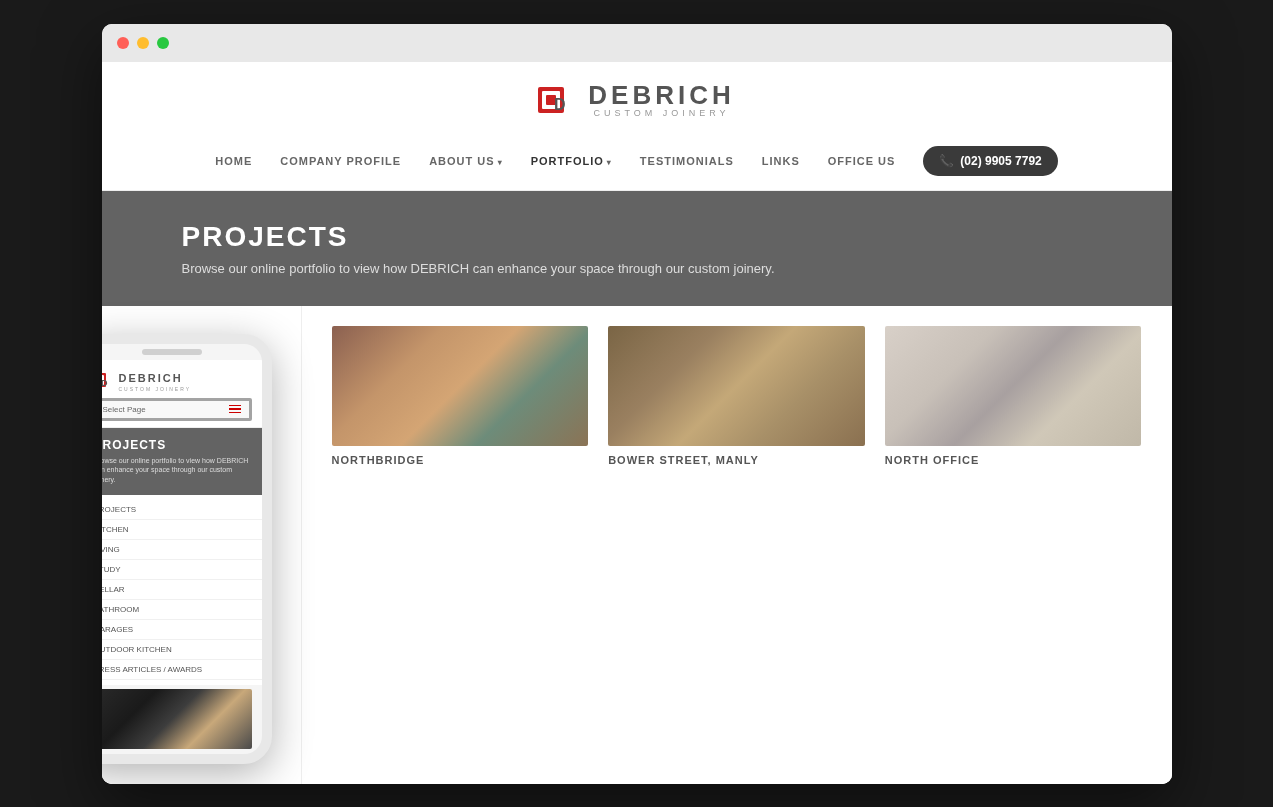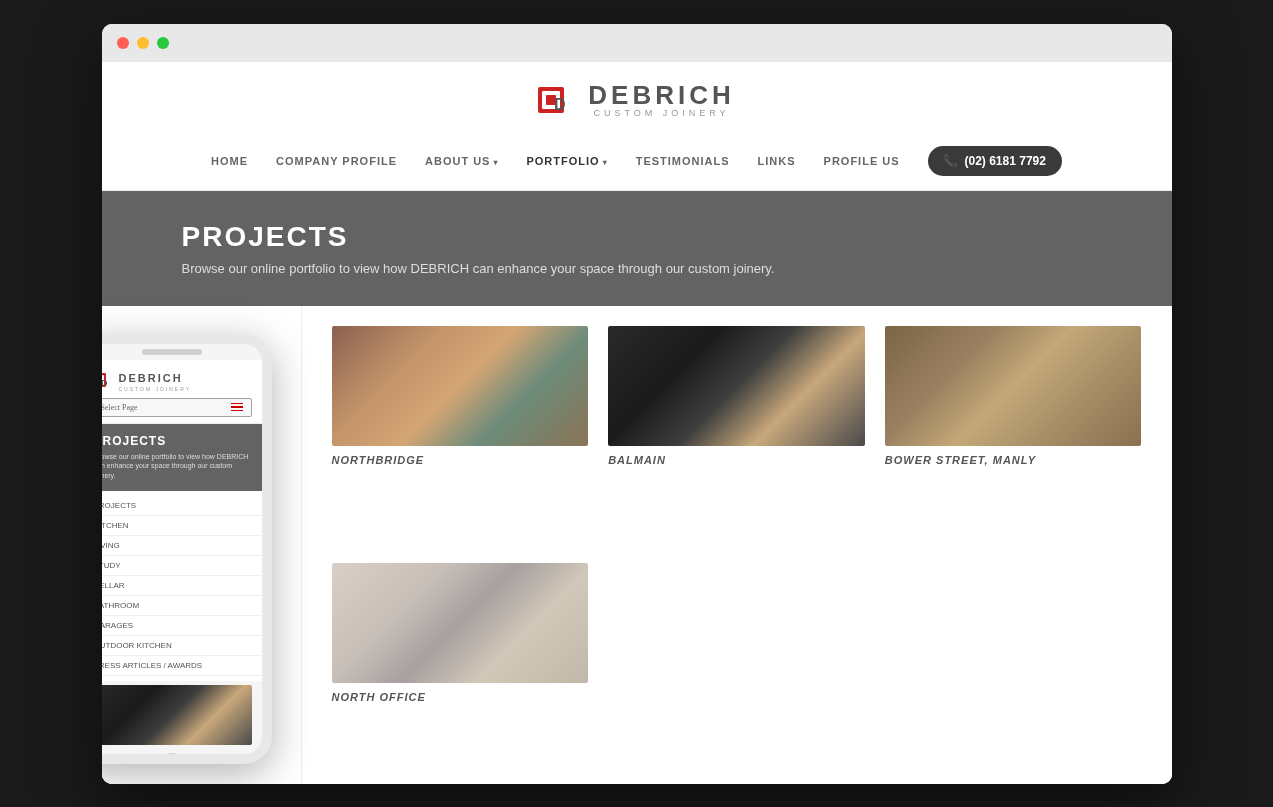--- a/index.html
+++ b/index.html
@@ -185,21 +185,20 @@
       flex: 1;
       padding: 20px 30px;
       display: grid;
       grid-template-columns: repeat(3, 1fr);
       gap: 20px;
       overflow: hidden;
     }
 
     .portfolio-item {
       cursor: pointer;
-      font-style: italic;
     }
 
     .portfolio-label {
       font-size: 11px;
       font-weight: 600;
       color: #555;
       letter-spacing: 1px;
     }
 
     
@@ -290,26 +289,25 @@
       color: #999;
       letter-spacing: 2px;
       display: block;
     }
 
     .mobile-select-bar {
       display: flex;
       align-items: center;
       justify-content: space-between;
       background: #f8f8f8;
-      border: 1px solid #a3a3a3;
+      border: 3px solid #a3a3a3;
       padding: 4px 8px;
       border-radius: 2px;
       font-size: 8px;
       color: #666;
-      font-family: Liberation Serif, serif;
     }
 
     .hamburger {
       display: flex;
       flex-direction: column;
       gap: 2px;
     }
 
     .hamburger span {
       display: block;
@@ -403,24 +401,24 @@
         <span class="nav-item nav-dropdown">
           <span>ABOUT US</span>
           <span class="dropdown-arrow">▾</span>
         </span>
         <span class="nav-item portfolio nav-dropdown">
           <span>PORTFOLIO</span>
           <span class="dropdown-arrow">▾</span>
         </span>
         <a class="nav-item">TESTIMONIALS</a>
         <a class="nav-item">LINKS</a>
-        <a class="nav-item">PROFILE US</a>
+        <a class="nav-item">OFFICE US</a>
         <button class="phone-btn">
           <span>📞</span>
-          <span>(02) 6181 7792</span>
+          <span>(02) 9905 7792</span>
         </button>
       </nav>
     </div>
 
     <div class="page-banner">
       <div class="page-title">PROJECTS</div>
       <div class="page-subtitle">Browse our online portfolio to view how DEBRICH can enhance your space through our custom joinery.</div>
     </div>
 
     <div class="main-content">
@@ -437,24 +435,20 @@
         <div class="sidebar-item">PRESS ARTICLES / AWARDS</div>
       </div>
 
       <div class="portfolio-grid">
 
         <div class="portfolio-item">
           <div class="img-placeholder northbridge-img"></div>
           <div class="portfolio-label">NORTHBRIDGE</div>
         </div>
 
-        <div class="portfolio-item">
-          <div class="img-placeholder balmain-img"></div>
-          <div class="portfolio-label">BALMAIN</div>
-        </div>
 
 
         <div class="portfolio-item">
           <div class="img-placeholder bower-img"></div>
           <div class="portfolio-label">BOWER STREET, MANLY</div>
         </div>
 
 
         <div class="portfolio-item">
           <div class="img-placeholder northbondi-img"></div>

